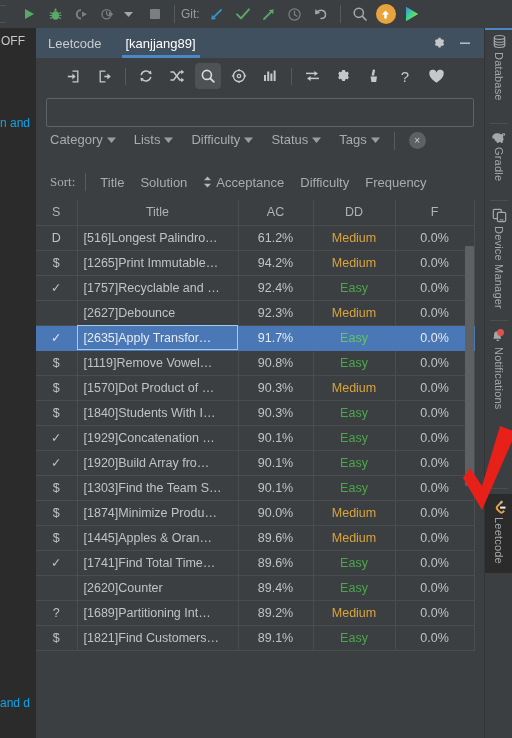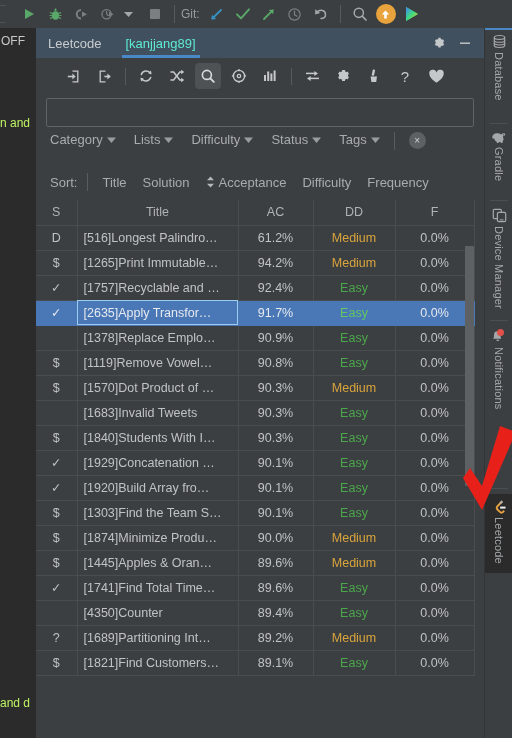--- a/index.html
+++ b/index.html
@@ -30,36 +30,36 @@
   
   .editor-strip{
     position:absolute; left:0; top:28px; width:36px; height:710px; background:#2b2b2b;
   }
   .editor-tab{
     position:absolute; left:0; top:28px; width:36px; height:26px;
     background:#2b2b2b; color:#c8c8c8; font-size:12px;
     display:flex; align-items:center; justify-content:flex-start; padding-left:1px;
     border-bottom:0;
   }
-  .code-frag{ position:absolute; color:#bef264; font-size:12px; white-space:nowrap; }
+  .code-frag{ position:absolute; color:#0ea5e9; font-size:12px; white-space:nowrap; }
 
   
   .tool-window{
     position:absolute; left:36px; top:28px; width:448px; height:710px;
     background:#3c3f41;
   }
   .tab-bar{
     position:absolute; left:0; top:0; width:448px; height:30px;
     background:#41505f; display:flex; align-items:center;
   }
   .tab{
     height:30px; display:flex; align-items:center; padding:0 12px;
     font-size:13px; color:#c9ccce; position:relative;
   }
-  .tab.active{ color:#5eead4; }
+  .tab.active{ color:#ffffff; }
   .tab.active::after{
     content:""; position:absolute; left:8px; right:8px; bottom:0; height:3px;
     background:#4a88c7;
   }
   .tab-spacer{ flex:1; }
   .tab-act{ width:26px;height:30px;display:flex;align-items:center;justify-content:center; }
 
   .icon-row{
     position:absolute; left:0; top:30px; width:448px; height:36px;
     background:#3c3f41; display:flex; align-items:center; padding-left:24px;
@@ -93,21 +93,21 @@
   .filter-sep{ width:1px;height:18px;background:#585c5e; margin-right:14px; }
   .clear-btn{
     width:17px;height:17px;border-radius:50%;background:#5d6164;
     display:flex;align-items:center;justify-content:center; color:#cfd2d4; font-size:10px;
   }
 
   .sort-row{
     position:absolute; left:0; top:138px; width:448px; height:32px;
     display:flex; align-items:center; padding-left:14px; font-size:13px; color:#a9acae;
   }
-  .sort-label{ margin-right:10px; }
+  .sort-label{ margin-right:10px;font-family:Liberation Serif, serif; }
   .sort-sep{ width:1px;height:18px;background:#585c5e; margin-right:14px; }
   .sort-item{ margin-right:16px; color:#a9acae; }
   .sortdir{ display:inline-flex; flex-direction:column; margin-right:4px; }
 
   
   .table-wrap{
     position:absolute; left:0; top:172px; width:448px; height:538px;
     background:#3c3f41; overflow:hidden;
   }
   table{ border-collapse:collapse; width:438px; table-layout:fixed; }
@@ -493,56 +493,49 @@
               <td class="c-dd"><span class="medium">Medium</span></td>
               <td class="c-f">0.0%</td>
             </tr>
             <tr class="row">
               <td class="c-s">✓</td>
               <td class="c-title">[1757]Recyclable and …</td>
               <td class="c-ac">92.4%</td>
               <td class="c-dd"><span class="easy">Easy</span></td>
               <td class="c-f">0.0%</td>
             </tr>
+            <tr class="row">
+              <td class="c-s"></td>
+              <td class="c-title">[2627]Debounce</td>
+              <td class="c-ac">92.3%</td>
+              <td class="c-dd"><span class="medium">Medium</span></td>
+              <td class="c-f">0.0%</td>
+            </tr>
             <tr class="row selected">
               <td class="c-s">✓</td>
               <td class="c-title">[2635]Apply Transfor…</td>
               <td class="c-ac">91.7%</td>
               <td class="c-dd"><span class="easy">Easy</span></td>
               <td class="c-f">0.0%</td>
             </tr>
             <tr class="row">
-              <td class="c-s"></td>
-              <td class="c-title">[1378]Replace Emplo…</td>
-              <td class="c-ac">90.9%</td>
-              <td class="c-dd"><span class="easy">Easy</span></td>
-              <td class="c-f">0.0%</td>
-            </tr>
-            <tr class="row">
               <td class="c-s">$</td>
               <td class="c-title">[1119]Remove Vowel…</td>
               <td class="c-ac">90.8%</td>
               <td class="c-dd"><span class="easy">Easy</span></td>
               <td class="c-f">0.0%</td>
             </tr>
             <tr class="row">
               <td class="c-s">$</td>
               <td class="c-title">[1570]Dot Product of …</td>
               <td class="c-ac">90.3%</td>
               <td class="c-dd"><span class="medium">Medium</span></td>
               <td class="c-f">0.0%</td>
             </tr>
             <tr class="row">
-              <td class="c-s"></td>
-              <td class="c-title">[1683]Invalid Tweets</td>
-              <td class="c-ac">90.3%</td>
-              <td class="c-dd"><span class="easy">Easy</span></td>
-              <td class="c-f">0.0%</td>
-            </tr>
-            <tr class="row">
               <td class="c-s">$</td>
               <td class="c-title">[1840]Students With I…</td>
               <td class="c-ac">90.3%</td>
               <td class="c-dd"><span class="easy">Easy</span></td>
               <td class="c-f">0.0%</td>
             </tr>
             <tr class="row">
               <td class="c-s">✓</td>
               <td class="c-title">[1929]Concatenation …</td>
               <td class="c-ac">90.1%</td>
@@ -579,21 +572,21 @@
             </tr>
             <tr class="row">
               <td class="c-s">✓</td>
               <td class="c-title">[1741]Find Total Time…</td>
               <td class="c-ac">89.6%</td>
               <td class="c-dd"><span class="easy">Easy</span></td>
               <td class="c-f">0.0%</td>
             </tr>
             <tr class="row">
               <td class="c-s"></td>
-              <td class="c-title">[4350]Counter</td>
+              <td class="c-title">[2620]Counter</td>
               <td class="c-ac">89.4%</td>
               <td class="c-dd"><span class="easy">Easy</span></td>
               <td class="c-f">0.0%</td>
             </tr>
             <tr class="row">
               <td class="c-s">?</td>
               <td class="c-title">[1689]Partitioning Int…</td>
               <td class="c-ac">89.2%</td>
               <td class="c-dd"><span class="medium">Medium</span></td>
               <td class="c-f">0.0%</td>

